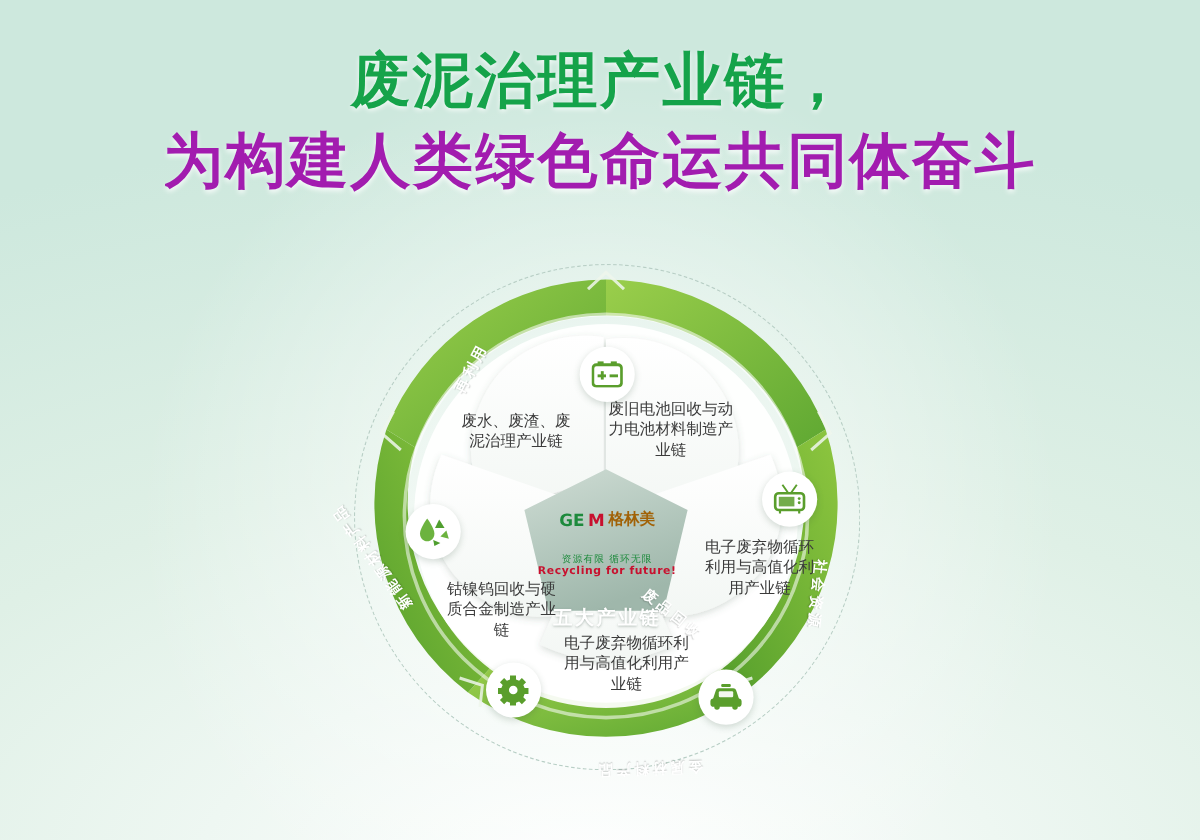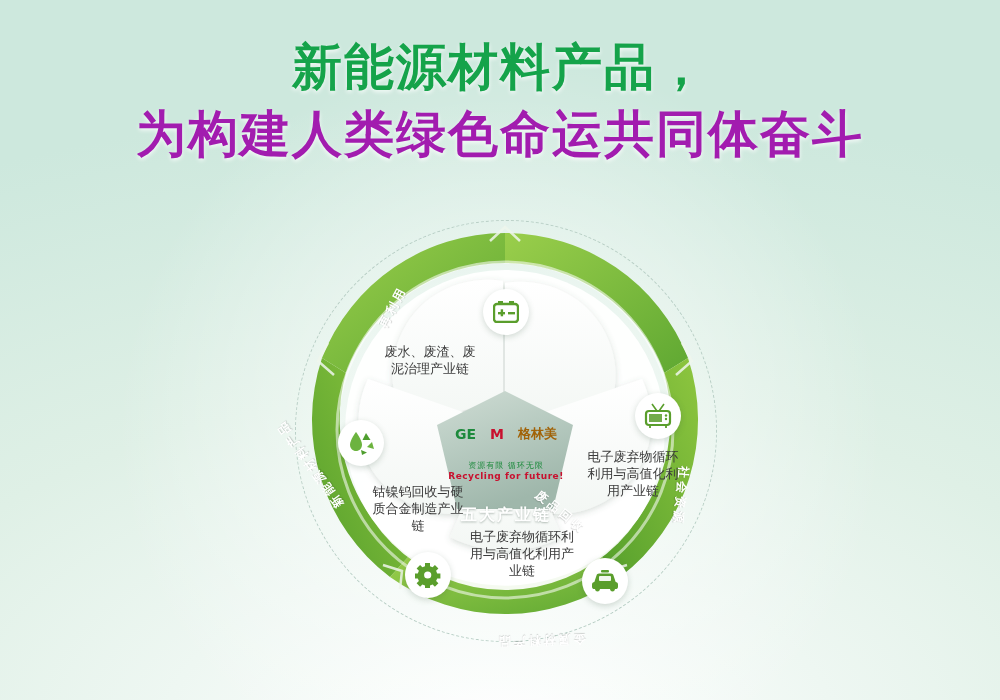--- a/index.html
+++ b/index.html
@@ -78,21 +78,21 @@
   .b-water{left:48px;top:205px;}
   .b-gear{left:115px;top:337px;}
   .b-car{left:292px;top:343px;}
 
   
   .center-panel{
     position:absolute;left:150px;top:202px;width:132px;height:108px;
     display:flex;flex-direction:column;align-items:center;justify-content:flex-start;
     padding-top:10px;box-sizing:border-box;
   }
-  .logo-row{display:flex;align-items:center;gap:14px;height:15px;}
+  .logo-row{display:flex;align-items:center;gap:3px;height:15px;}
   .logo-gem{
     font-family:"DejaVu Sans","Liberation Sans",sans-serif;
     font-weight:bold;font-size:14px;color:#1d8a3c;letter-spacing:0px;line-height:14px;
   }
   .logo-m{color:#c8102e;}
   .logo-cn{
     font-family:"DejaVu Sans","Liberation Sans",sans-serif;
     font-weight:bold;font-size:13px;color:#a16207;line-height:14px;letter-spacing:0px;
   }
   .logo-slogan{
@@ -109,21 +109,21 @@
     margin-top:24px;
     text-shadow:0 1px 2px rgba(90,110,100,.45);
   }
 </style>
 </head>
 <body>
 
 <div class="bg-haze"></div>
 
 <div class="title">
-  <span class="l1">新能源材料产品，</span>
+  <span class="l1">废泥治理产业链，</span>
   <span class="l2">为构建人类绿色命运共同体奋斗</span>
 </div>
 
 <div class="diagram">
 
   <div class="dotted-ring"></div>
 
   <svg class="ring-svg" width="430" height="460" viewBox="0 0 430 460">
     <defs>
       <linearGradient id="gA" x1="0" y1="0" x2="1" y2="1">
@@ -183,20 +183,21 @@
 
     <path d="M215,176 L283,210 L263,294 L167,294 L147,210 Z" fill="url(#gCenter)"></path>
   </svg>
 
   <div class="ring-label rl-waste">废品回收</div>
   <div class="ring-label rl-reuse">再利用</div>
   <div class="ring-label rl-social">社会资源</div>
   <div class="ring-label rl-newenergy">新能源材料产品</div>
   <div class="ring-label rl-metal">金属材料产品</div>
 
+  <div class="petal-label pl-battery">废旧电池回收与动力电池材料制造产业链</div>
   <div class="petal-label pl-water">废水、废渣、废泥治理产业链</div>
   <div class="petal-label pl-ewaste">电子废弃物循环利用与高值化利用产业链</div>
   <div class="petal-label pl-metalchain">钴镍钨回收与硬质合金制造产业链</div>
   <div class="petal-label pl-vehicle">电子废弃物循环利用与高值化利用产业链</div>
 
   <div class="bubble b-battery">
     <span>
       <svg width="26" height="22" viewBox="0 0 26 22">
         <rect x="5" y="0" width="5" height="3" fill="#5a9e2c"></rect>
         <rect x="16" y="0" width="5" height="3" fill="#5a9e2c"></rect>

